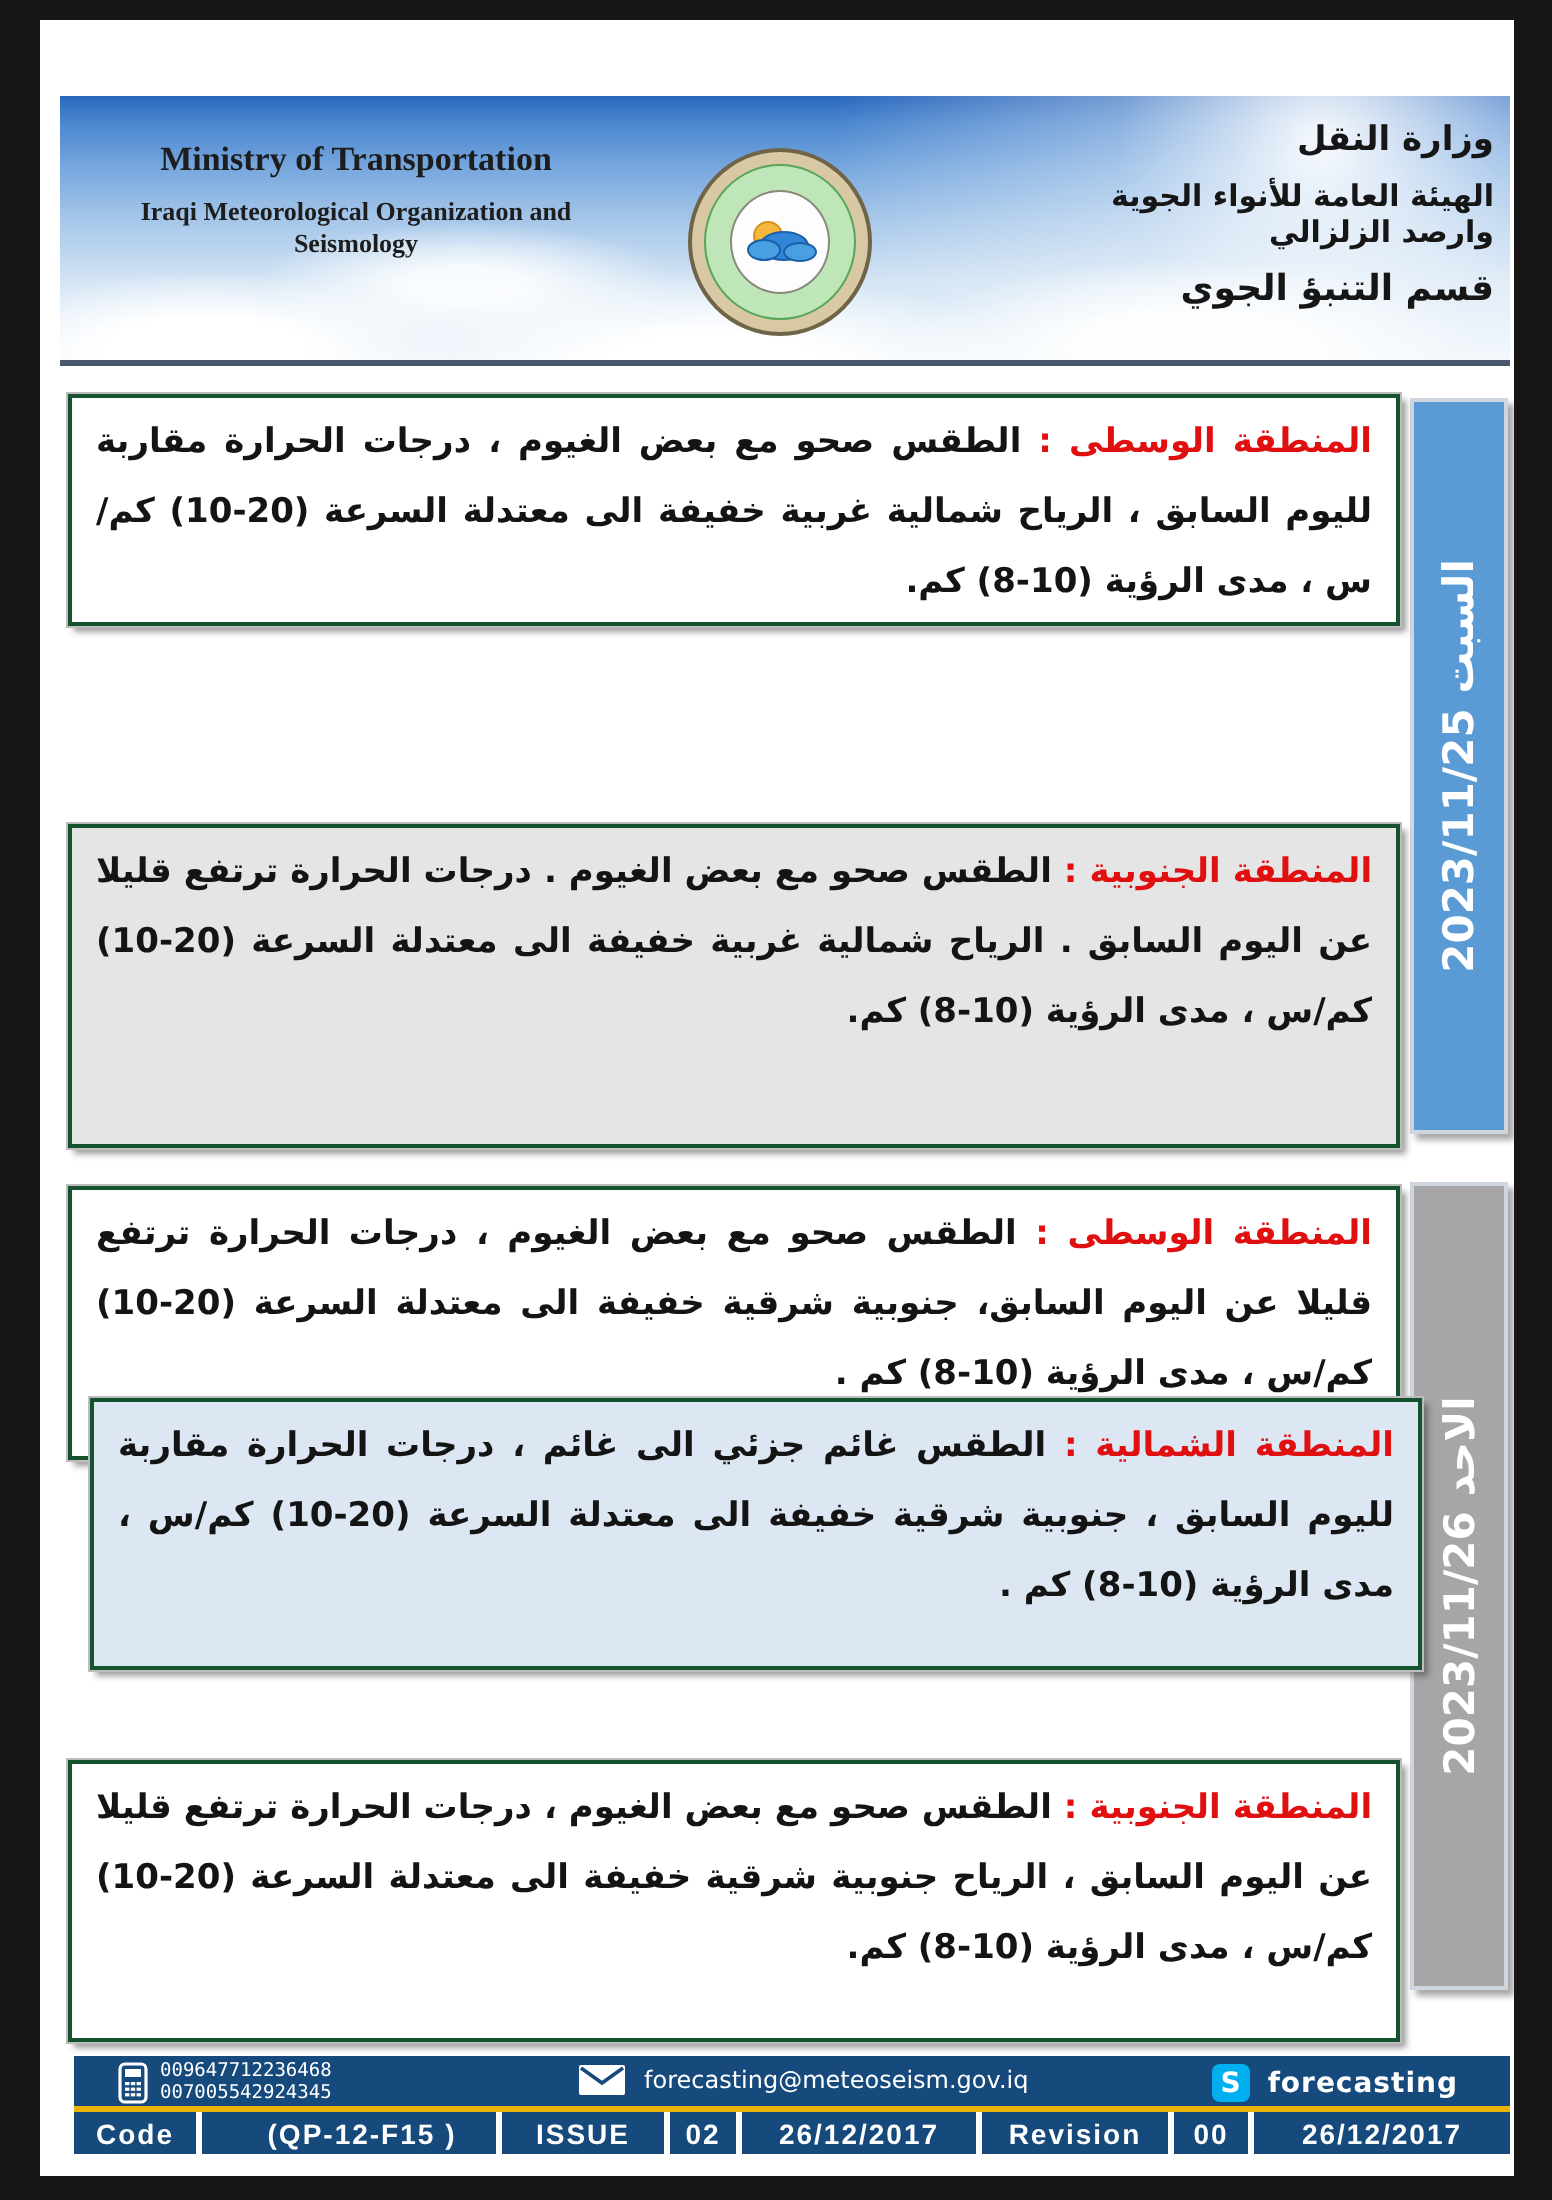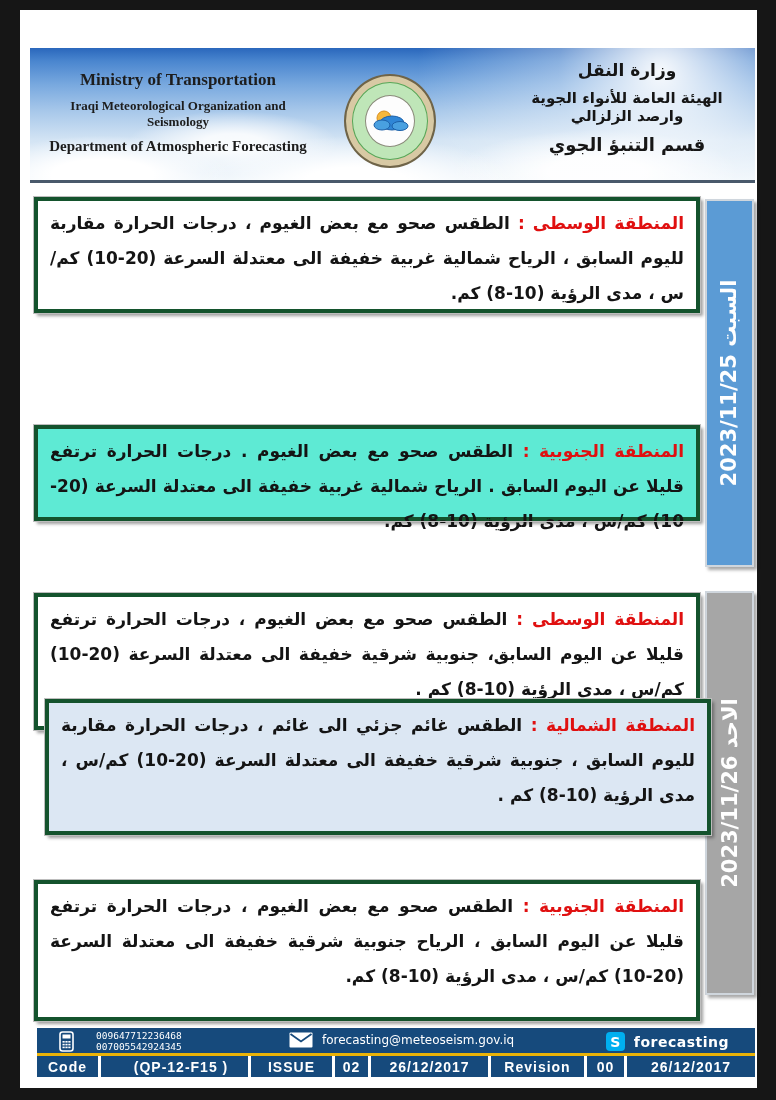--- a/index.html
+++ b/index.html
@@ -24,21 +24,21 @@
       linear-gradient(180deg,#2a67bc 0%,#4a86cf 10%,#79a9df 28%,#a8c8ea 48%,#d3e4f4 70%,#eef5fb 100%);
   }
   .hdr-en{
     position:absolute;left:14px;top:22px;width:268px;text-align:center;
     font-family:"Liberation Serif",serif;font-weight:bold;color:#1d1d1d;
   }
   .hdr-en .l1{font-size:17px;margin-bottom:8px;}
   .hdr-en .l2{font-size:13px;margin-bottom:8px;}
   .hdr-en .l3{font-size:15px;}
   .hdr-ar{
-    position:absolute;right:8px;top:12px;width:240px;text-align:center;
+    position:absolute;right:8px;top:12px;width:240px;text-align:right;
     direction:rtl;font-weight:bold;color:#161616;
   }
   .hdr-ar .l1{font-size:17px;margin-bottom:9px;}
   .hdr-ar .l2{font-size:15px;margin-bottom:9px;}
   .hdr-ar .l3{font-size:18px;}
   .logo{
     position:absolute;left:314px;top:26px;width:92px;height:94px;border-radius:50%;
     background:#d8c9a4;border:2px solid #6f6448;box-sizing:border-box;
   }
   .logo .ring{
@@ -46,21 +46,21 @@
     background:#bfe6b8;border:1px solid #57a657;
   }
   .logo .core{
     position:absolute;left:19px;top:19px;right:19px;bottom:19px;border-radius:50%;
     background:#fdfdfd;border:1px solid #8a8a7a;
     display:flex;align-items:center;justify-content:center;
   }
   
   .region-box{
     position:absolute;left:14px;width:666px;box-sizing:border-box;
-    border:4px solid #14532d;outline:1px solid #bdbdbd;
+    border:2px solid #14532d;outline:1px solid #bdbdbd;
     box-shadow:3px 3px 3px rgba(40,40,40,.45);
     padding:5px 12px 4px 12px;direction:rtl;text-align:justify;
     font-weight:bold;font-size:17px;line-height:2.05;color:#141414;
     background:#ffffff;
   }
   .region-label{font-weight:bold;}
   
   .day-bar{
     position:absolute;left:685px;width:49px;box-sizing:border-box;
     border:2px solid #cfd6dd;box-shadow:3px 3px 3px rgba(40,40,40,.4);
@@ -69,21 +69,21 @@
   .day-bar .lbl{
     transform:rotate(-90deg);white-space:nowrap;direction:rtl;
     color:#ffffff;font-weight:bold;font-size:21px;letter-spacing:.5px;
   }
   
   .footer-band{
     position:absolute;left:17px;top:1018px;width:718px;height:49px;
     color:#ffffff;box-sizing:border-box;
   }
   .contact-row{position:relative;height:28px;}
-  .phone-block{position:absolute;left:22px;top:2px;display:flex;align-items:center;gap:22px;}
+  .phone-block{position:absolute;left:22px;top:2px;display:flex;align-items:center;gap:6px;}
   .phone-nums{font-size:9.5px;line-height:1.2;font-family:"DejaVu Sans Mono",monospace;}
   .email-block{position:absolute;left:252px;top:4px;display:flex;align-items:center;gap:9px;}
   .email-text{font-size:12px;}
   .skype-block{position:absolute;right:26px;top:4px;display:flex;align-items:center;gap:9px;}
   .skype-icon{
     width:19px;height:19px;border-radius:4px;display:flex;align-items:center;justify-content:center;
     font-weight:bold;font-size:14px;color:#ffffff;
   }
   .skype-text{font-size:14px;font-weight:bold;letter-spacing:.5px;}
   .code-row{
@@ -102,21 +102,20 @@
 </style>
 </head>
 <body>
 
 <div class="page">
 
   <div class="header">
     <div class="hdr-en">
       <div class="l1">Ministry of Transportation</div>
       <div class="l2">Iraqi Meteorological Organization and Seismology</div>
-      <div class="l3">Department of Atmospheric Forecasting</div>
     </div>
     <div class="logo">
       <div class="ring"></div>
       <div class="core">
         <svg width="40" height="24" viewBox="0 0 40 24">
           <circle cx="14" cy="9" r="7" fill="#f6b83c" stroke="#d98f1f" stroke-width="1"></circle>
           <ellipse cx="22" cy="14" rx="12" ry="7" fill="#2f86d6" stroke="#1b5fa8" stroke-width="1"></ellipse>
           <ellipse cx="12" cy="16" rx="8" ry="5" fill="#49a0e0" stroke="#1b5fa8" stroke-width="1"></ellipse>
           <ellipse cx="30" cy="17" rx="8" ry="4.5" fill="#49a0e0" stroke="#1b5fa8" stroke-width="1"></ellipse>
         </svg>
@@ -132,21 +131,21 @@
   <div class="day-bar" style="top: 189px; height: 368px; background-color: rgb(91, 155, 213);">
     <span class="lbl">السبت 2023/11/25</span>
   </div>
 
   <div class="region-box" style="top: 187px; height: 116px; background-color: rgb(255, 255, 255);">
     <span class="region-label" style="color: rgb(224, 16, 16);">المنطقة الوسطى :</span>
     <span>الطقس صحو مع بعض الغيوم ، درجات الحرارة مقاربة لليوم السابق ، الرياح شمالية غربية خفيفة الى معتدلة السرعة (20-10) كم/س ، مدى الرؤية (10-8) كم.</span>
   </div>
 
 
-  <div class="region-box" style="top: 415px; height: 96px; background-color: #5eead4;">
+  <div class="region-box" style="top: 402px; height: 162px; background-color: #e5e5e5;">
     <span class="region-label" style="color: rgb(224, 16, 16);">المنطقة الجنوبية :</span>
     <span>الطقس صحو مع بعض الغيوم . درجات الحرارة ترتفع قليلا عن اليوم السابق .  الرياح شمالية غربية خفيفة الى معتدلة السرعة (20-10) كم/س ، مدى الرؤية (10-8) كم.</span>
   </div>
 
   <div class="day-bar" style="top: 581px; height: 404px; background-color: rgb(166, 166, 166);">
     <span class="lbl">الاحد 2023/11/26</span>
   </div>
 
   <div class="region-box" style="top: 583px; height: 137px; background-color: rgb(255, 255, 255);">
     <span class="region-label" style="color: rgb(224, 16, 16);">المنطقة الوسطى :</span>

